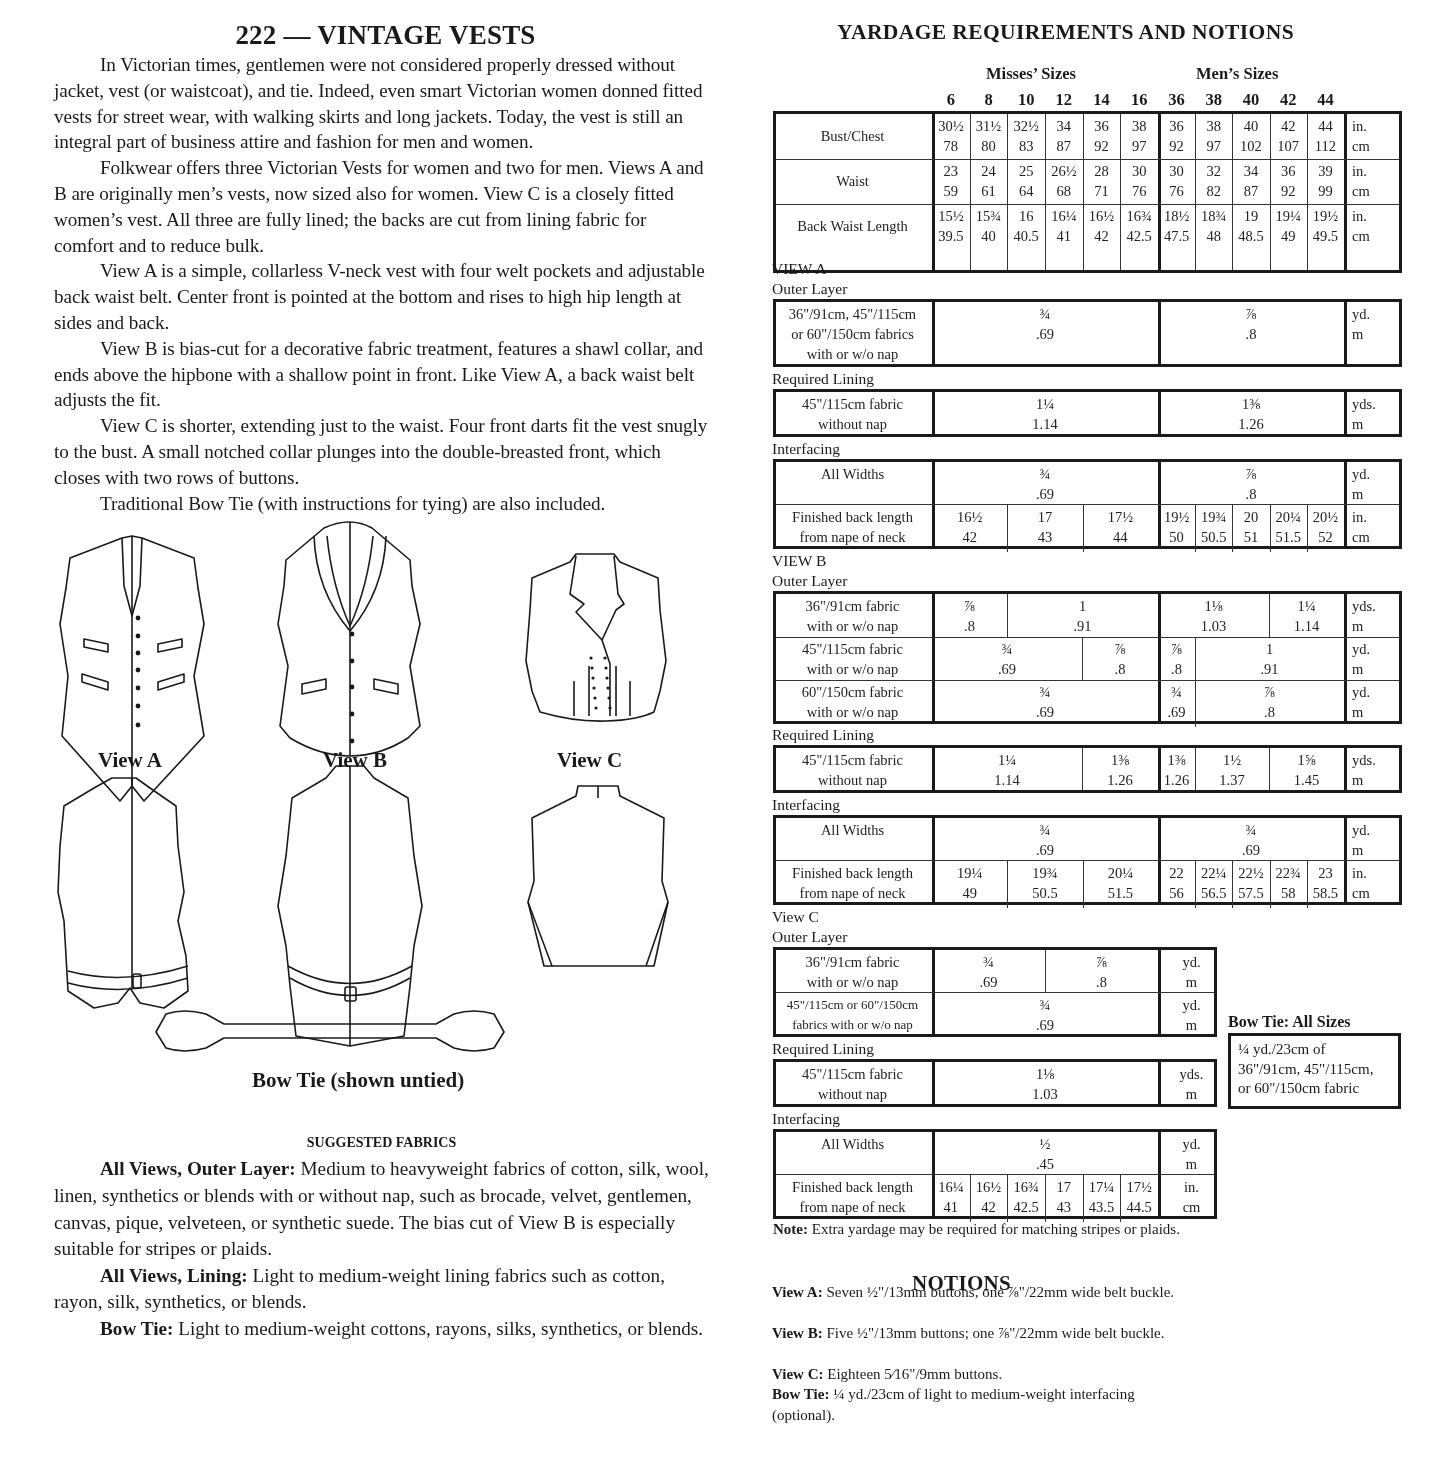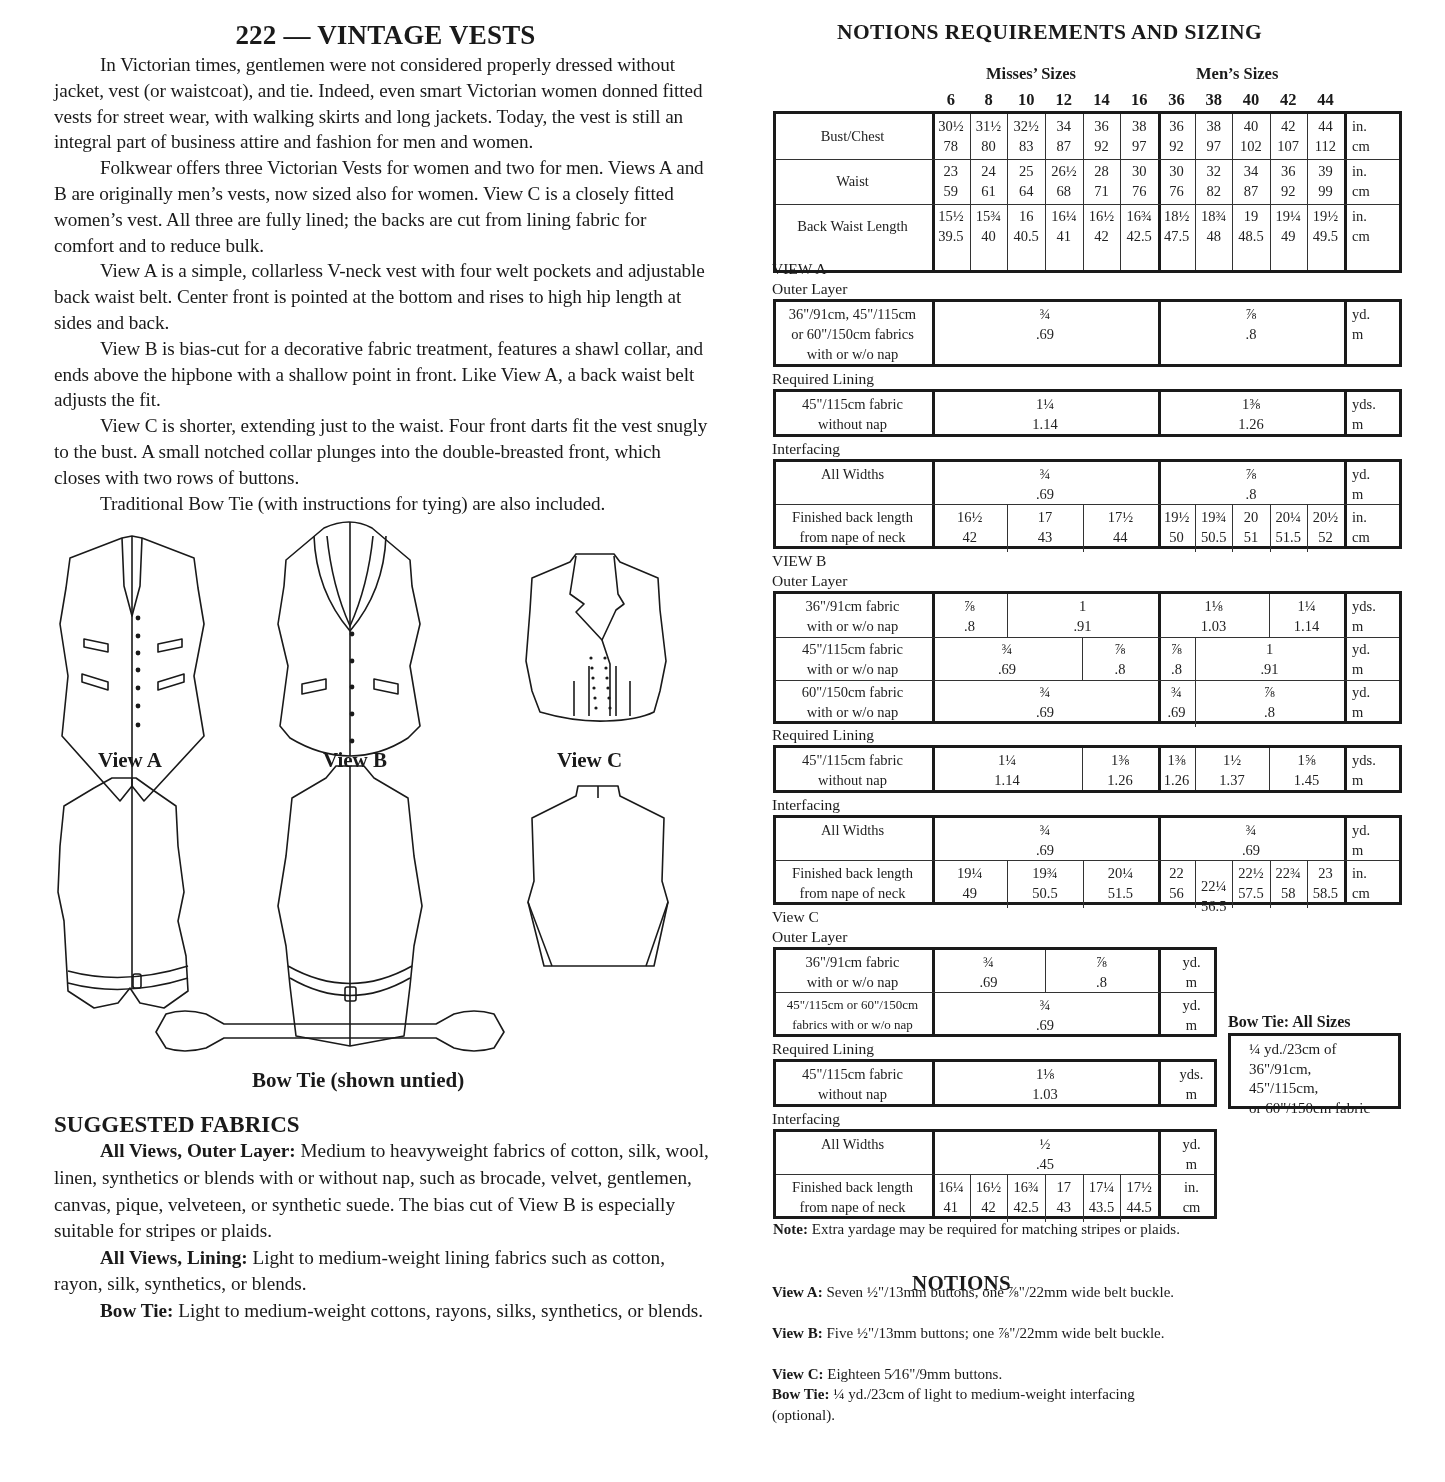--- a/index.html
+++ b/index.html
@@ -10,21 +10,21 @@
   .left { position: absolute; left: 54px; top: 18px; width: 655px; }
   .page-title { text-align: center; font-size: 27px; font-weight: bold; letter-spacing: 0.2px; line-height: 34px; margin-left: 8px; }
   .intro p { font-size: 19.2px; line-height: 25.8px; text-indent: 46px; text-align: left; letter-spacing: -0.1px; }
   .sub-head { text-align: center; font-size: 20.5px; font-weight: bold; margin-top: 8px; line-height: 30px; }
 
   .drawings { position: relative; width: 655px; height: 590px; }
   .drawings svg { position: absolute; left: 0; top: 0; }
   .view-label { position: absolute; font-size: 21px; font-weight: bold; }
   .bowtie-label { position: absolute; font-size: 21px; font-weight: bold; left: 198px; top: 552px; }
 
-  .fabrics-head { font-size: 23px; font-weight: bold; margin-top: 6px; line-height: 26px; }
+  .fabrics-head { text-align: center; font-size: 14px; font-weight: bold; margin-top: 24px; line-height: 26px; }
   .fabrics p { font-size: 19.2px; line-height: 26.6px; text-indent: 46px; }
   .fabrics b { font-weight: bold; }
 
   
   .right { position: absolute; left: 771px; top: 20px; width: 660px; }
   .right-title { position: absolute; left: 66px; top: 0; font-size: 21.5px; font-weight: bold; letter-spacing: 0.4px; white-space: nowrap; }
   .grp-label { position: absolute; font-size: 16.5px; font-weight: bold; }
   .size-num { position: absolute; font-size: 16.5px; font-weight: bold; width: 37px; text-align: center; }
 
   .tbl { position: absolute; border: 3px solid #1a1a1a; background: #fff; }
@@ -34,21 +34,21 @@
   .tbl .hl { position: absolute; left: 0; right: 0; height: 1px; background: #333; }
   .sec { position: absolute; font-size: 15.5px; color: #1a1a1a; white-space: nowrap; }
 
   .note { position: absolute; font-size: 15px; white-space: nowrap; text-align: center; }
   .note b { font-weight: bold; }
 
   .notions-head { position: absolute; left: 141px; font-size: 21px; font-weight: bold; letter-spacing: 0.3px; margin-top: 16px; }
   .notions p { position: absolute; font-size: 15px; line-height: 20.5px; width: 420px; }
   .notions b { font-weight: bold; margin-top: 15px; }
 
-  .bow-box { position: absolute; border: 3px solid #1a1a1a; padding: 4px 18px; font-size: 15px; line-height: 19.5px; }
+  .bow-box { position: absolute; border: 3px solid #1a1a1a; padding: 4px 7px; font-size: 15px; line-height: 19.5px; }
   .bow-head { position: absolute; font-size: 16px; font-weight: bold; white-space: nowrap; }
 </style>
 </head>
 <body>
 
 <div class="left">
   <h1 class="page-title">222 — VINTAGE VESTS</h1>
   <div class="intro">
     <p>In Victorian times, gentlemen were not considered properly dressed without jacket, vest (or waistcoat), and tie. Indeed, even smart Victorian women donned fitted vests for street wear, with walking skirts and long jackets. Today, the vest is still an integral part of business attire and fashion for men and women.</p>
     <p>Folkwear offers three Victorian Vests for women and two for men. Views A and B are originally men’s vests, now sized also for women. View C is a closely fitted women’s vest. All three are fully lined; the backs are cut from lining fabric for comfort and to reduce bulk.</p>
@@ -156,21 +156,21 @@
 
   <div class="fabrics">
     <div class="fabrics-head">SUGGESTED FABRICS</div>
     <p><b>All Views, Outer Layer:</b><span> Medium to heavyweight fabrics of cotton, silk, wool, linen, synthetics or blends with or without nap, such as brocade, velvet, gentlemen, canvas, pique, velveteen, or synthetic suede. The bias cut of View B is especially suitable for stripes or plaids.</span></p>
     <p><b>All Views, Lining:</b><span> Light to medium-weight lining fabrics such as cotton, rayon, silk, synthetics, or blends.</span></p>
     <p><b>Bow Tie:</b><span> Light to medium-weight cottons, rayons, silks, synthetics, or blends.</span></p>
   </div>
 </div>
 
 <div class="right" id="right">
-  <div class="right-title">NOTIONS REQUIREMENTS AND SIZING</div>
+  <div class="right-title">YARDAGE REQUIREMENTS AND NOTIONS</div>
   <div class="grp-label" style="left:215px; top:44px;">Misses’ Sizes</div>
   <div class="grp-label" style="left:425px; top:44px;">Men’s Sizes</div>
   <div id="size-row">
       <div class="size-num" style="left: 161.333px; top: 70px;">6</div>
       <div class="size-num" style="left: 199px; top: 70px;">8</div>
       <div class="size-num" style="left: 236.667px; top: 70px;">10</div>
       <div class="size-num" style="left: 274.333px; top: 70px;">12</div>
       <div class="size-num" style="left: 312px; top: 70px;">14</div>
       <div class="size-num" style="left: 349.667px; top: 70px;">16</div>
       <div class="size-num" style="left: 387.1px; top: 70px;">36</div>
@@ -361,21 +361,21 @@
       <div class="vl" style="left: 306.667px; top: 42px; bottom: auto; height: 48px;"></div>
       <div class="vl" style="left: 419.2px; top: 42px; bottom: auto; height: 48px;"></div>
       <div class="vl" style="left: 456.4px; top: 42px; bottom: auto; height: 48px;"></div>
       <div class="vl" style="left: 493.6px; top: 42px; bottom: auto; height: 48px;"></div>
       <div class="vl" style="left: 530.8px; top: 42px; bottom: auto; height: 48px;"></div>
       <div class="cell" style="left: -3px; width: 159px; top: 45px;">Finished back length<br>from nape of neck</div>
       <div class="cell" style="left: 156px; width: 75.3333px; top: 45px;">19¼<br>49</div>
       <div class="cell" style="left: 231.333px; width: 75.3333px; top: 45px;">19¾<br>50.5</div>
       <div class="cell" style="left: 306.667px; width: 75.3333px; top: 45px;">20¼<br>51.5</div>
       <div class="cell" style="left: 382px; width: 37.2px; top: 45px;">22<br>56</div>
-      <div class="cell" style="left: 419.2px; width: 37.2px; top: 58px;">22¼<br>56.5</div>
+      <div class="cell" style="left: 419.2px; width: 37.2px; top: 45px;">22¼<br>56.5</div>
       <div class="cell" style="left: 456.4px; width: 37.2px; top: 45px;">22½<br>57.5</div>
       <div class="cell" style="left: 493.6px; width: 37.2px; top: 45px;">22¾<br>58</div>
       <div class="cell" style="left: 530.8px; width: 37.2px; top: 45px;">23<br>58.5</div>
       <div class="cell" style="left: 576px; width: 50px; top: 45px; text-align: left;">in.<br>cm</div>
     </div>
     <div class="sec" style="left: 1px; top: 888px;">View C</div>
     <div class="sec" style="left: 1px; top: 908px;">Outer Layer</div>
     <div class="tbl" style="left: 2px; top: 927px; width: 444px; height: 90px;">
       <div class="vl thick" style="left: 156px;"></div>
       <div class="vl thick" style="left: 382px;"></div>

